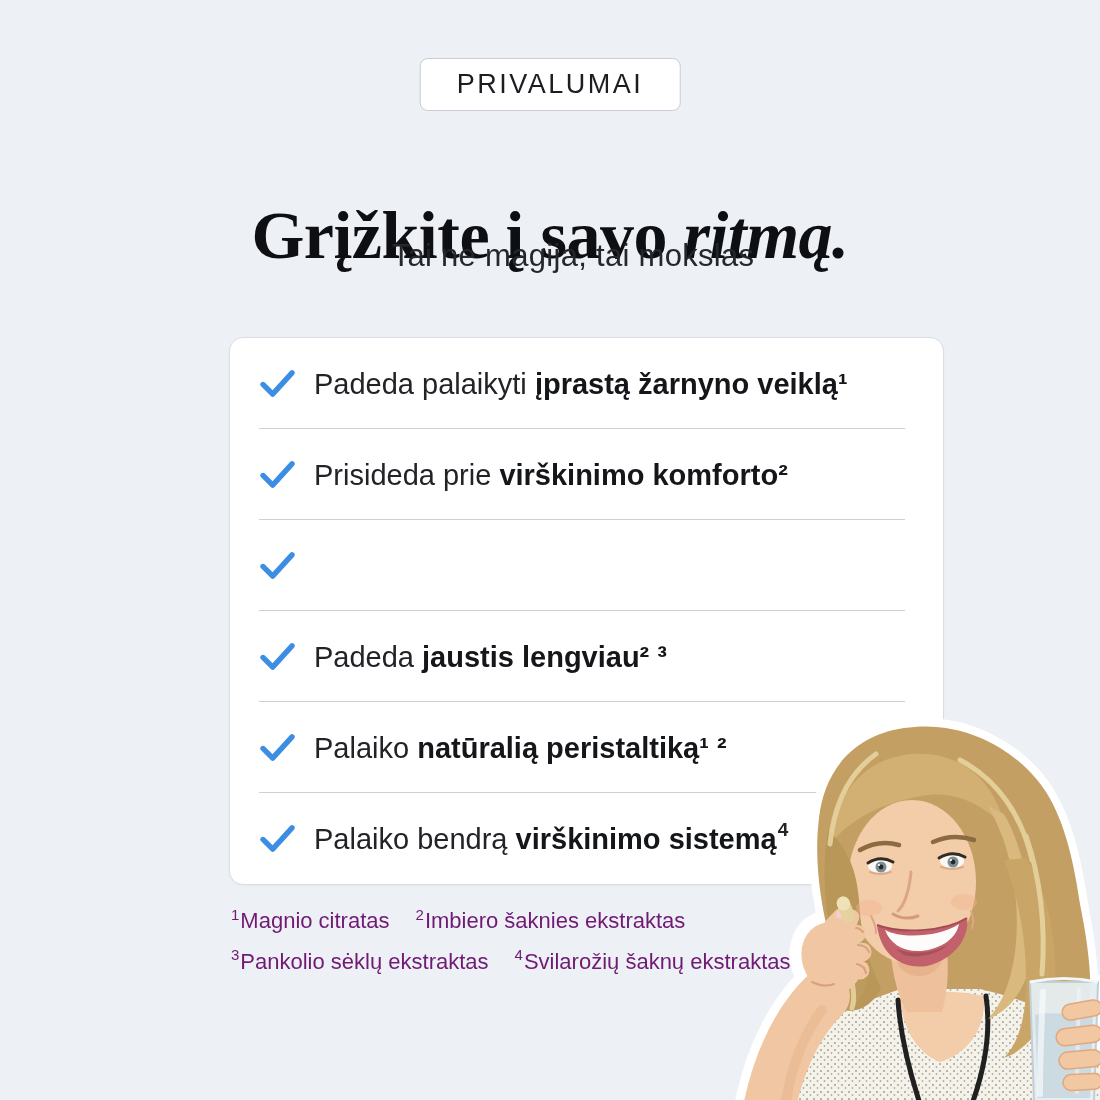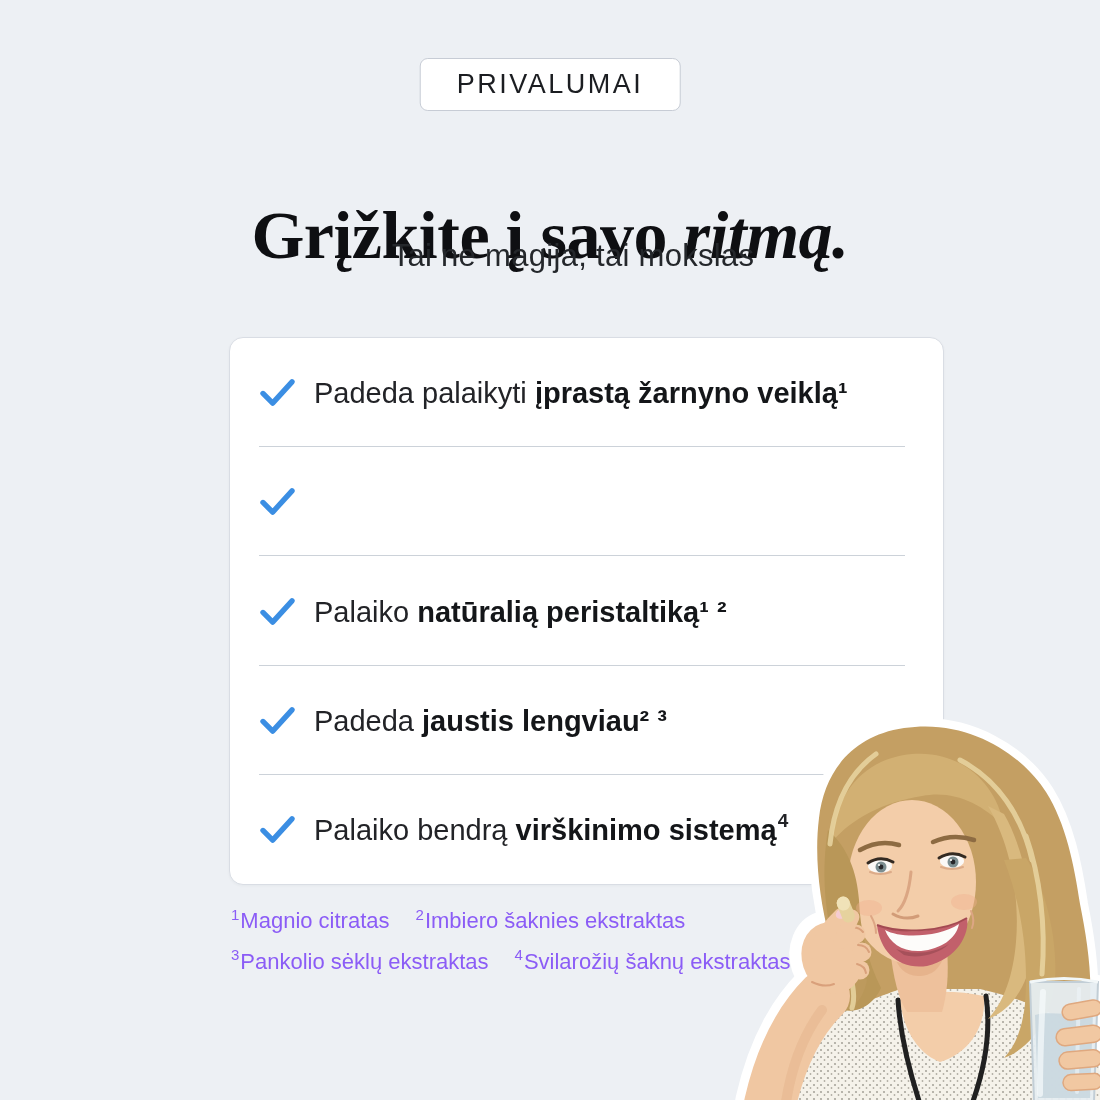--- a/index.html
+++ b/index.html
@@ -17,21 +17,21 @@
   .card{position:absolute;left:229px;top:337px;width:715px;height:548px;box-sizing:border-box;
         background:#ffffff;border:1px solid #d9dde4;border-radius:14px;
         display:flex;flex-direction:column;box-shadow:0 1px 3px rgba(30,40,60,0.04);}
   .row{flex:1;display:flex;align-items:center;padding-left:29px;position:relative;}
   .row:not(:last-child)::after{content:"";position:absolute;left:29px;right:38px;bottom:0;
         height:1px;background:#ccd2d9;}
   .check{width:37px;height:31px;flex:0 0 37px;margin-right:18px;}
   .row-text{font-size:29px;color:#222327;white-space:nowrap;}
   .row-text b{font-weight:700;color:#141619;}
   .row-text sup{font-size:19px;font-weight:700;position:relative;top:-2px;margin-left:1px;}
-  .footnotes{position:absolute;left:231px;top:898px;font-size:22px;line-height:34px;color:#8b5cf6;}
+  .footnotes{position:absolute;left:231px;top:898px;font-size:22px;line-height:34px;color:#701a75;}
   .fn{margin-right:26px;}
   .fn sup{font-size:15px;font-weight:500;margin-right:1px;}
   .woman{position:absolute;left:728px;top:712px;width:372px;height:388px;z-index:5;}
 </style>
 </head>
 <body>
 
 <div class="canvas">
 
   <div class="badge">
@@ -44,39 +44,45 @@
 
   <div class="card">
 
     <div class="row">
       <svg class="check" viewBox="0 0 38 32">
           <path d="M4 17 L14 27 L34 5" fill="none" stroke="#3b8ee3" stroke-width="5.5" stroke-linecap="round" stroke-linejoin="round"></path>
         </svg>
       <span class="row-text"><span>Padeda palaikyti </span><b>įprastą žarnyno veiklą¹</b><sup></sup></span>
     </div>
 
-
-    <div class="row">
-      <svg class="check" viewBox="0 0 38 32">
-          <path d="M4 17 L14 27 L34 5" fill="none" stroke="#3b8ee3" stroke-width="5.5" stroke-linecap="round" stroke-linejoin="round"></path>
-        </svg>
+    <div class="row">
+      <svg class="check" viewBox="0 0 38 32">
+          <path d="M4 17 L14 27 L34 5" fill="none" stroke="#3b8ee3" stroke-width="5.5" stroke-linecap="round" stroke-linejoin="round"></path>
+        </svg>
+      <span class="row-text"><span>Prisideda prie </span><b>virškinimo komforto²</b><sup></sup></span>
+    </div>
+
+    <div class="row">
+      <svg class="check" viewBox="0 0 38 32">
+          <path d="M4 17 L14 27 L34 5" fill="none" stroke="#3b8ee3" stroke-width="5.5" stroke-linecap="round" stroke-linejoin="round"></path>
+        </svg>
+    </div>
+
+    <div class="row">
+      <svg class="check" viewBox="0 0 38 32">
+          <path d="M4 17 L14 27 L34 5" fill="none" stroke="#3b8ee3" stroke-width="5.5" stroke-linecap="round" stroke-linejoin="round"></path>
+        </svg>
+      <span class="row-text"><span>Padeda </span><b>jaustis lengviau² ³</b><sup></sup></span>
     </div>
 
     <div class="row">
       <svg class="check" viewBox="0 0 38 32">
           <path d="M4 17 L14 27 L34 5" fill="none" stroke="#3b8ee3" stroke-width="5.5" stroke-linecap="round" stroke-linejoin="round"></path>
         </svg>
       <span class="row-text"><span>Palaiko </span><b>natūralią peristaltiką¹ ²</b><sup></sup></span>
-    </div>
-
-    <div class="row">
-      <svg class="check" viewBox="0 0 38 32">
-          <path d="M4 17 L14 27 L34 5" fill="none" stroke="#3b8ee3" stroke-width="5.5" stroke-linecap="round" stroke-linejoin="round"></path>
-        </svg>
-      <span class="row-text"><span>Padeda </span><b>jaustis lengviau² ³</b><sup></sup></span>
     </div>
 
     <div class="row">
       <svg class="check" viewBox="0 0 38 32">
           <path d="M4 17 L14 27 L34 5" fill="none" stroke="#3b8ee3" stroke-width="5.5" stroke-linecap="round" stroke-linejoin="round"></path>
         </svg>
       <span class="row-text"><span>Palaiko bendrą </span><b>virškinimo sistemą</b><sup>4</sup></span>
     </div>
 
   </div>

